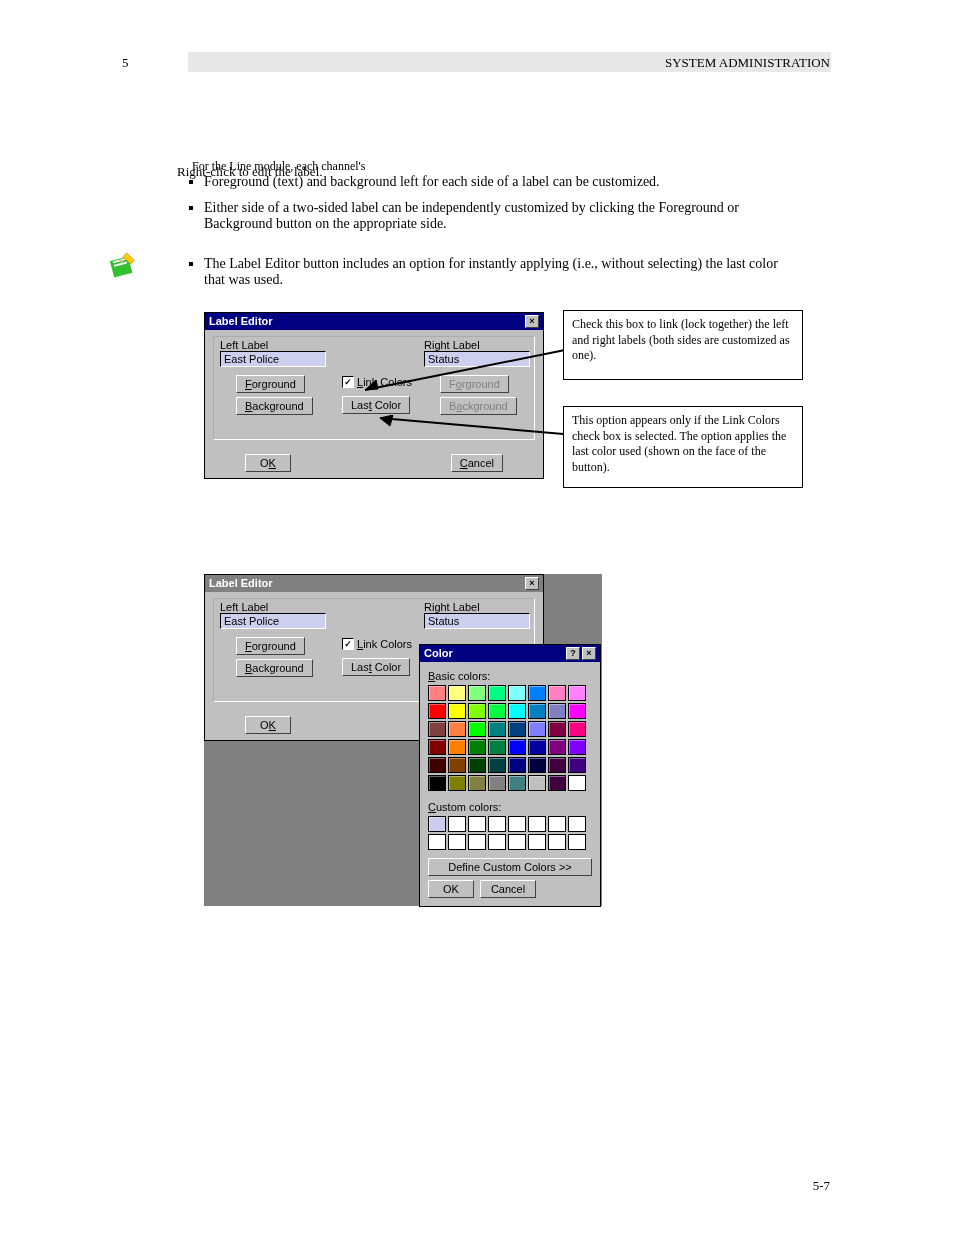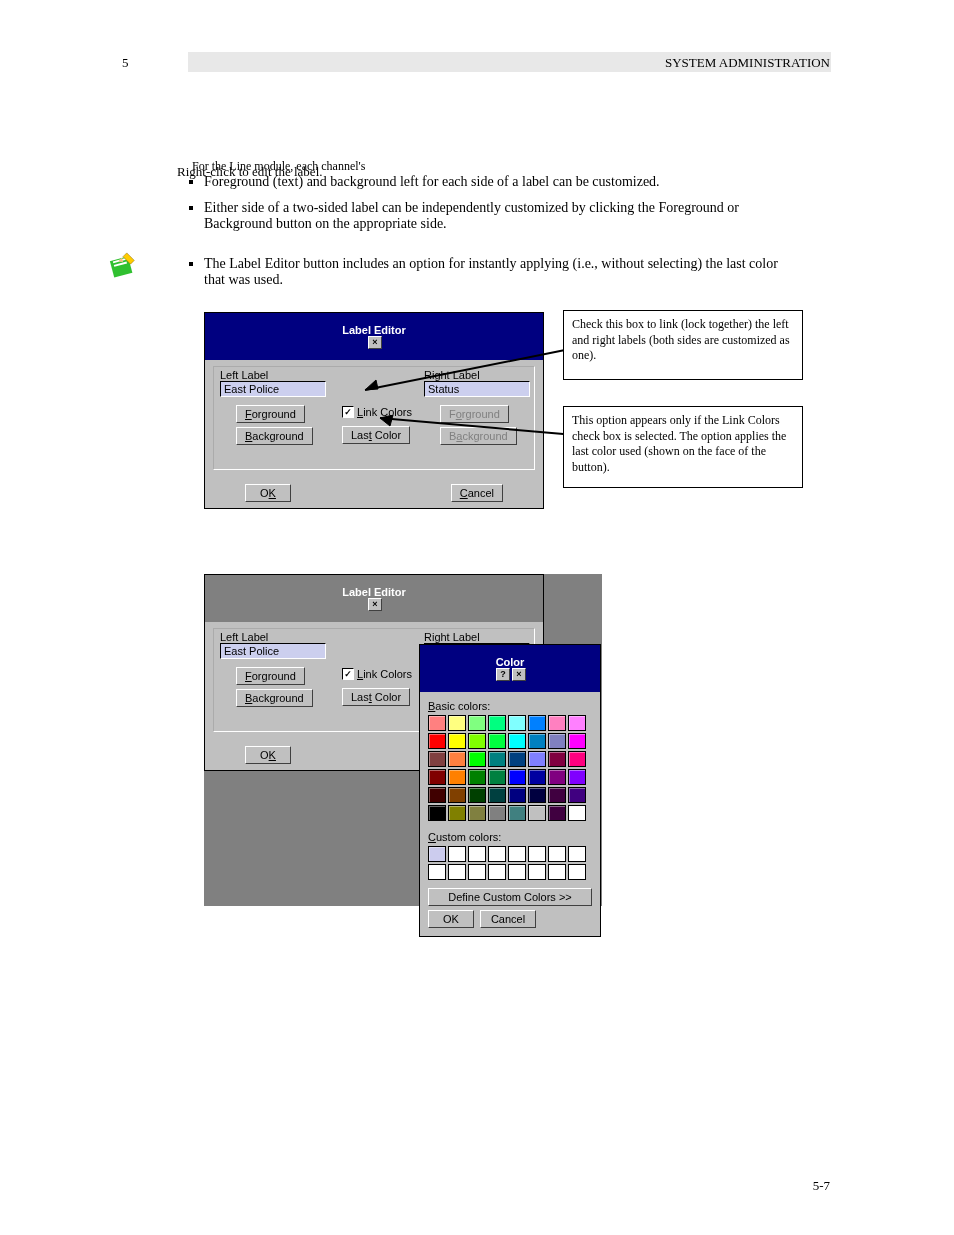--- a/index.html
+++ b/index.html
@@ -46,25 +46,23 @@
   
   .win-dialog {
     position: absolute;
     background: #c0c0c0;
     border: 1px solid #000;
   }
   .win-title {
     background: linear-gradient(to right, #000080, #000080);
     color: #fff;
     font: bold 11px Tahoma, sans-serif;
-    padding: 11px 4px;
+    padding: 2px 4px;
     display: flex;
     justify-content: space-between;
-    align-items: center;
-    flex-direction: column;
   }
   .win-title.inactive {
     background: #808080;
   }
   .win-close, .win-help {
     width: 14px;
     height: 13px;
     background: #c0c0c0;
     border: 1px solid #fff;
     border-right-color: #404040;

